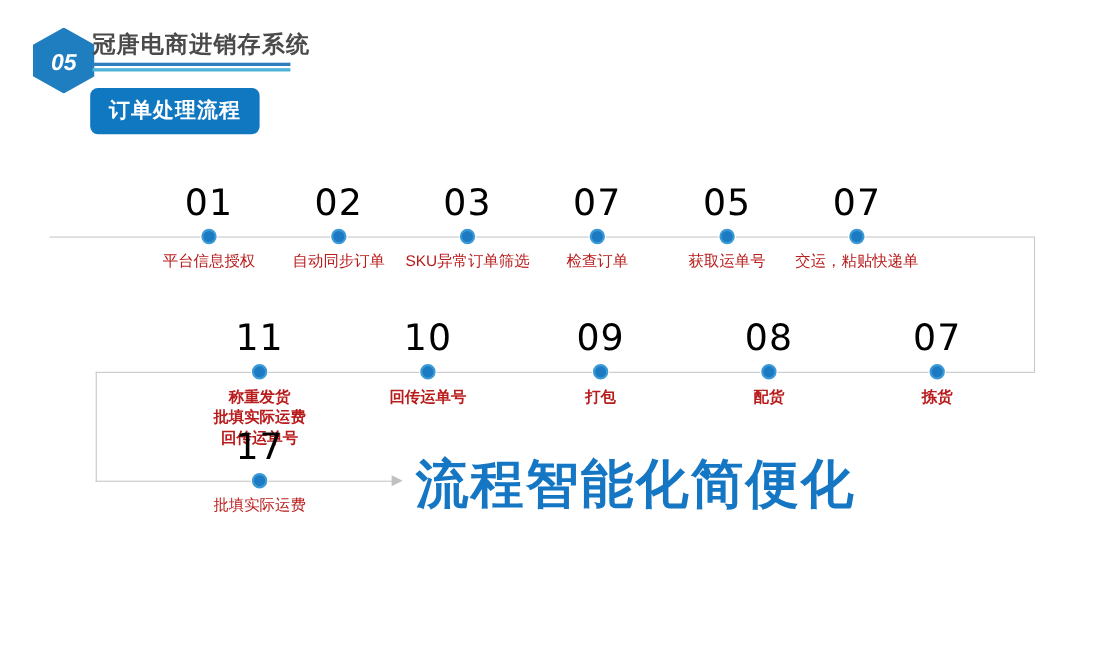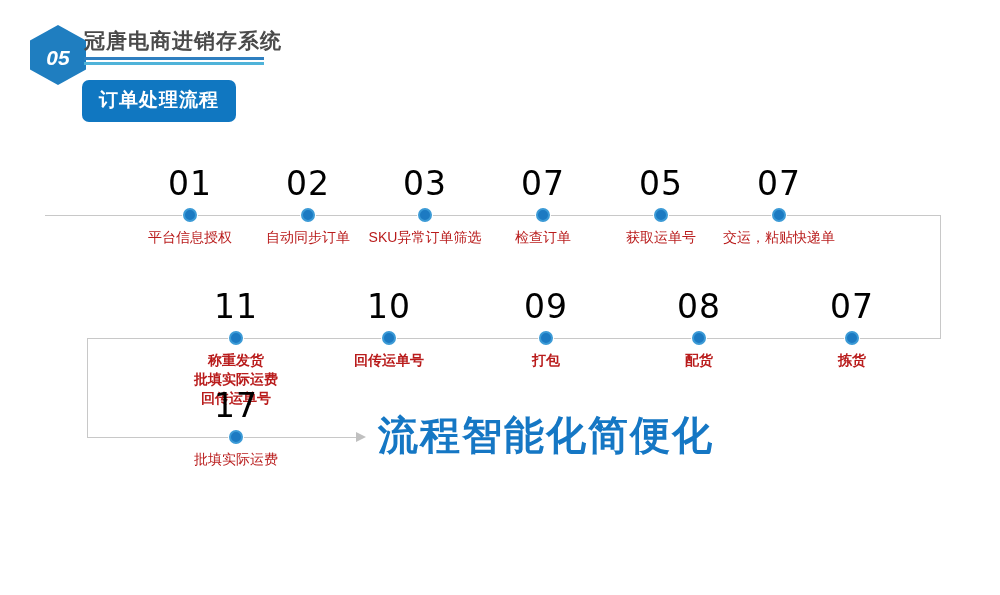--- a/index.html
+++ b/index.html
@@ -120,21 +120,21 @@
     width: 0; height: 0;
     border-top: 5px solid transparent;
     border-bottom: 5px solid transparent;
     border-left: 10px solid #c0c0c0;
   }
 
   
   #headline {
     position: absolute;
     left: 378px; top: 408px;
-    font-size: 40px;
+    font-size: 48px;
     font-weight: 700;
     color: #1577c4;
     letter-spacing: 2px;
     white-space: nowrap;
   }
 </style>
 </head>
 <body>
 
 <div id="stage">

